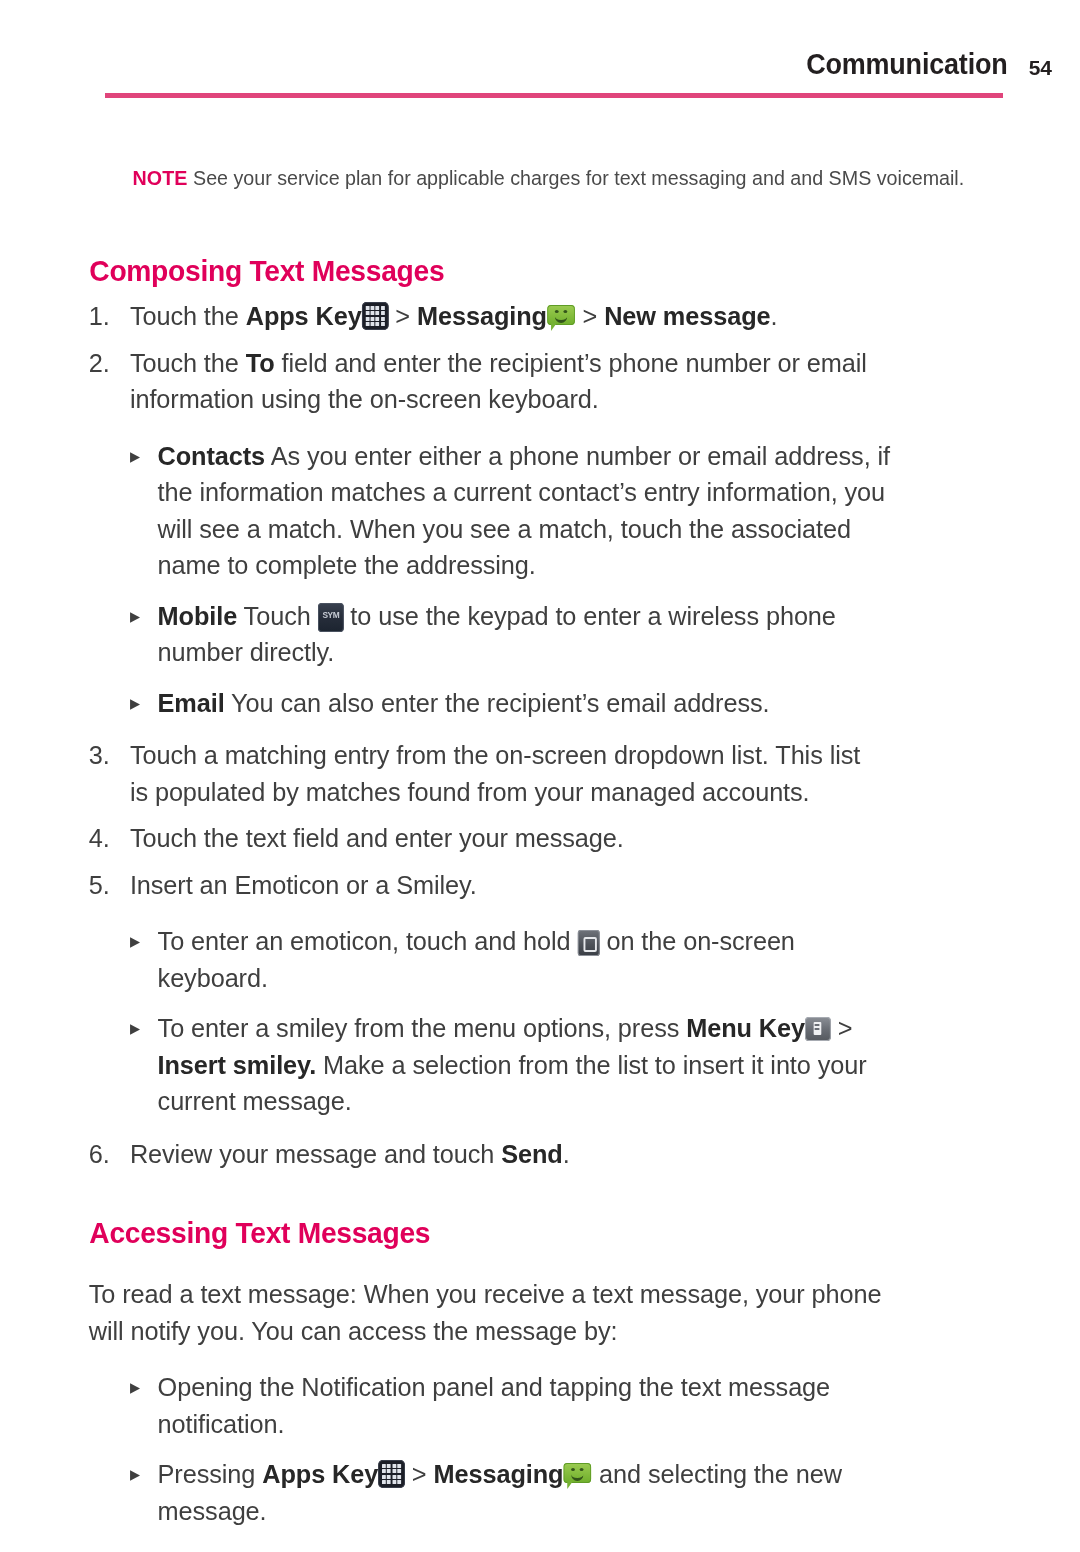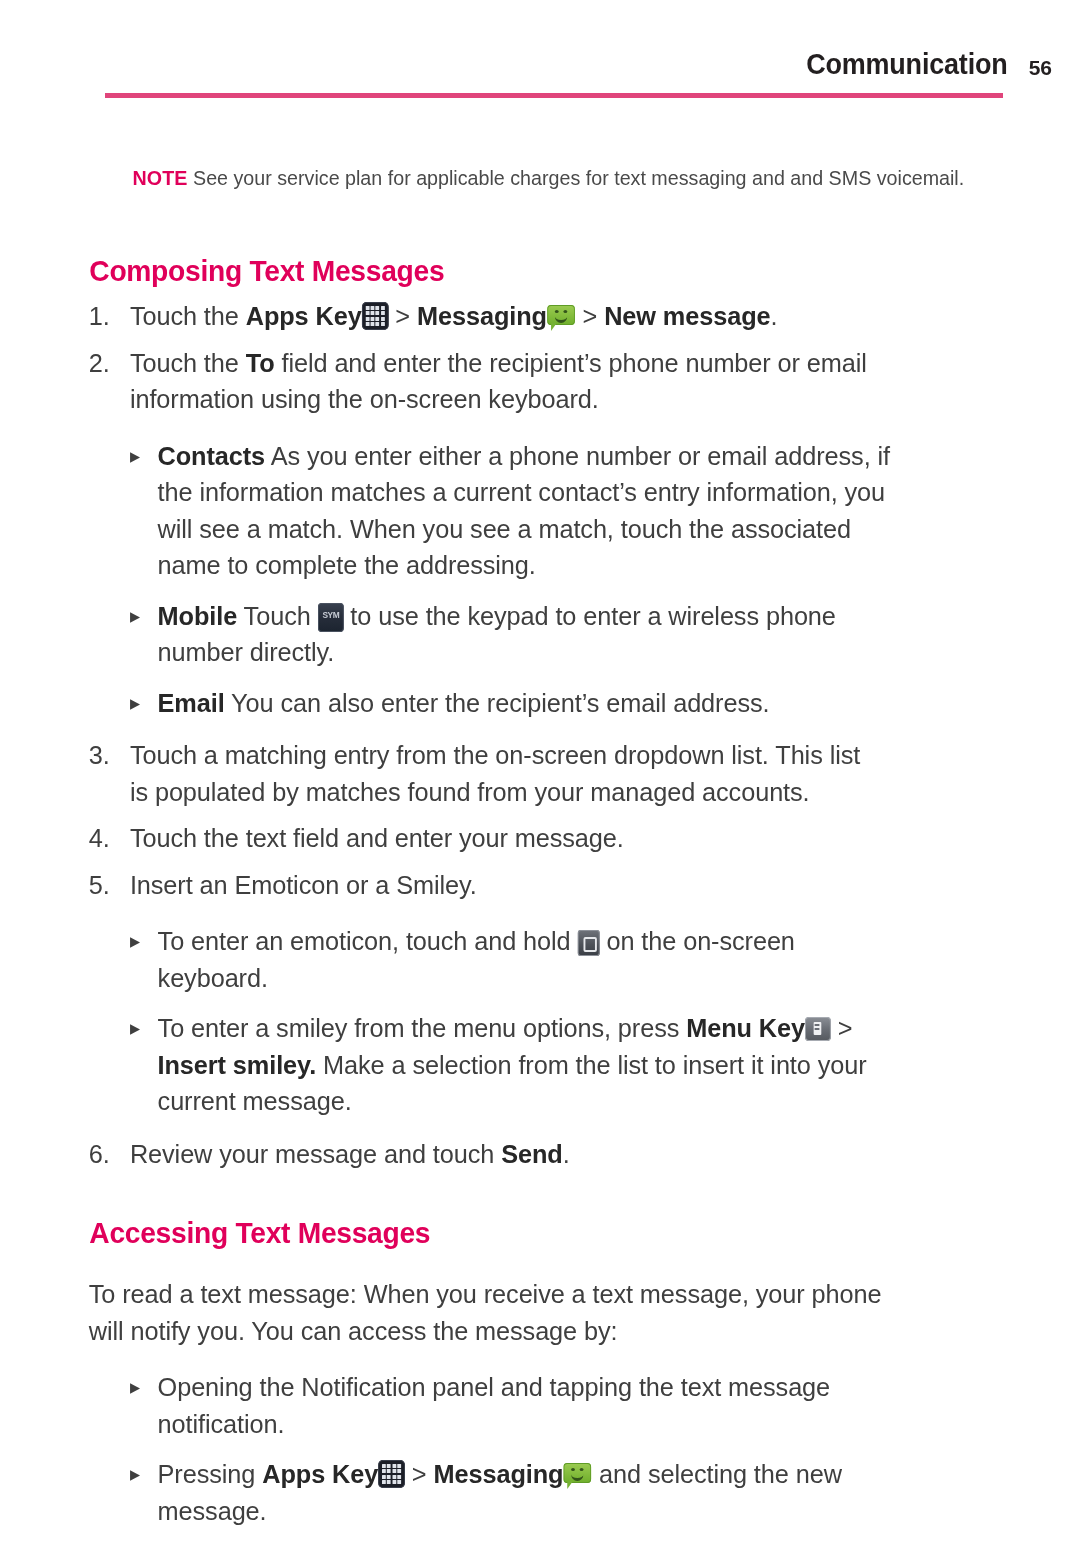--- a/index.html
+++ b/index.html
@@ -287,21 +287,21 @@
     height: 2px;
     background: #6a6e75;
     box-shadow: 0 4px 0 0 #6a6e75;
   }
 </style>
 </head>
 <body>
 
 <div class="page-header">
   <div class="header-title">Communication</div>
-  <div class="header-pagenum">56</div>
+  <div class="header-pagenum">54</div>
   <div class="header-rule"></div>
 </div>
 
 <div class="content">
 
   <div class="note-line"><span class="note-tag">NOTE</span><span> See your service plan for applicable charges for text messaging and and SMS voicemail.</span></div>
 
   <div class="section-heading h-composing">Composing Text Messages</div>
 
   <div class="step"><span class="num">1.</span><span>Touch the </span><span class="b">Apps Key</span><span class="icon icon-apps"><span class="grid">

